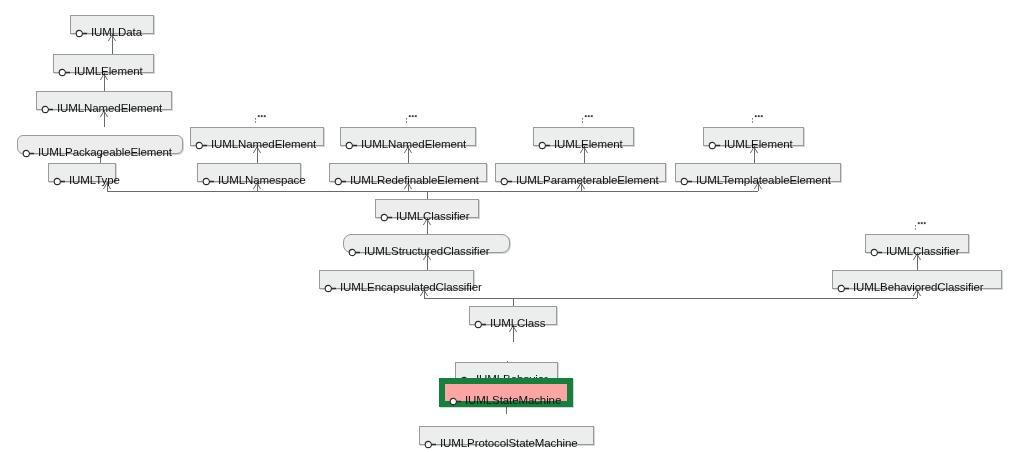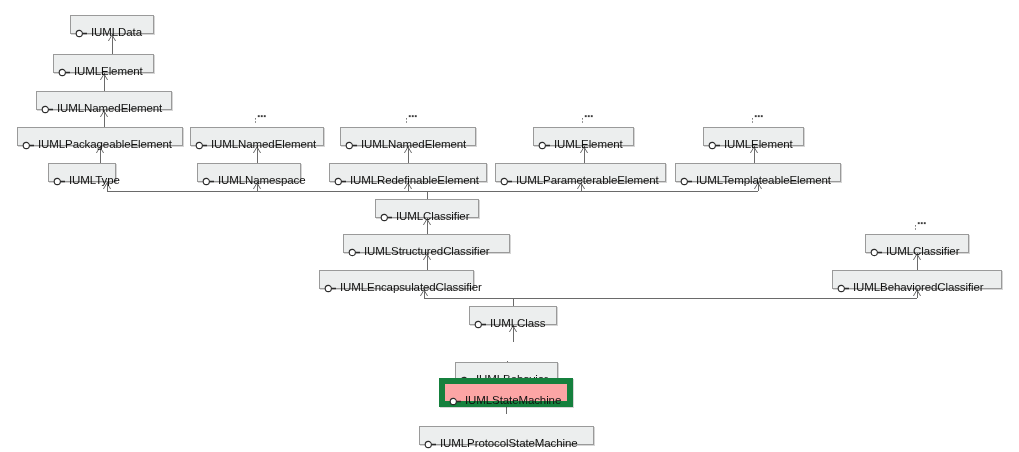--- a/index.html
+++ b/index.html
@@ -128,21 +128,21 @@
         </svg>
         <span class="node-label">IUMLElement</span>
       </div>
       <div class="node" style="left: 36px; top: 91px; width: 136px;">
         <svg class="node-icon" viewBox="0 0 13 11">
           <circle cx="4.3" cy="5.5" r="3.1" fill="#ffffff" stroke="#2b2b2b" stroke-width="1.1"></circle>
           <line x1="7.6" y1="5.5" x2="12" y2="5.5" stroke="#2b2b2b" stroke-width="1.5"></line>
         </svg>
         <span class="node-label">IUMLNamedElement</span>
       </div>
-      <div class="node" style="left: 17px; top: 127px; width: 166px;">
+      <div class="node" style="left: 17px; top: 135px; width: 166px; border-radius: 6px;">
         <svg class="node-icon" viewBox="0 0 13 11">
           <circle cx="4.3" cy="5.5" r="3.1" fill="#ffffff" stroke="#2b2b2b" stroke-width="1.1"></circle>
           <line x1="7.6" y1="5.5" x2="12" y2="5.5" stroke="#2b2b2b" stroke-width="1.5"></line>
         </svg>
         <span class="node-label">IUMLPackageableElement</span>
       </div>
       <svg class="ellipsis" viewBox="0 0 14 14" style="left: 254px; top: 111px;">
         <line x1="1.5" y1="7" x2="1.5" y2="13" stroke="#7d7d7d" stroke-width="1" stroke-dasharray="1.6,1.6"></line>
         <rect x="3.8" y="4.2" width="1.9" height="1.9" fill="#3b3b3b"></rect>
         <rect x="6.8" y="4.2" width="1.9" height="1.9" fill="#3b3b3b"></rect>
@@ -229,21 +229,21 @@
         </svg>
         <span class="node-label">IUMLTemplateableElement</span>
       </div>
       <div class="node" style="left: 375px; top: 199px; width: 104px;">
         <svg class="node-icon" viewBox="0 0 13 11">
           <circle cx="4.3" cy="5.5" r="3.1" fill="#ffffff" stroke="#2b2b2b" stroke-width="1.1"></circle>
           <line x1="7.6" y1="5.5" x2="12" y2="5.5" stroke="#2b2b2b" stroke-width="1.5"></line>
         </svg>
         <span class="node-label">IUMLClassifier</span>
       </div>
-      <div class="node" style="left: 343px; top: 234px; width: 167px;">
+      <div class="node" style="left: 343px; top: 234px; width: 167px; border-radius: 8px;">
         <svg class="node-icon" viewBox="0 0 13 11">
           <circle cx="4.3" cy="5.5" r="3.1" fill="#ffffff" stroke="#2b2b2b" stroke-width="1.1"></circle>
           <line x1="7.6" y1="5.5" x2="12" y2="5.5" stroke="#2b2b2b" stroke-width="1.5"></line>
         </svg>
         <span class="node-label">IUMLStructuredClassifier</span>
       </div>
       <svg class="ellipsis" viewBox="0 0 14 14" style="left: 914px; top: 218px;">
         <line x1="1.5" y1="7" x2="1.5" y2="13" stroke="#7d7d7d" stroke-width="1" stroke-dasharray="1.6,1.6"></line>
         <rect x="3.8" y="4.2" width="1.9" height="1.9" fill="#3b3b3b"></rect>
         <rect x="6.8" y="4.2" width="1.9" height="1.9" fill="#3b3b3b"></rect>

